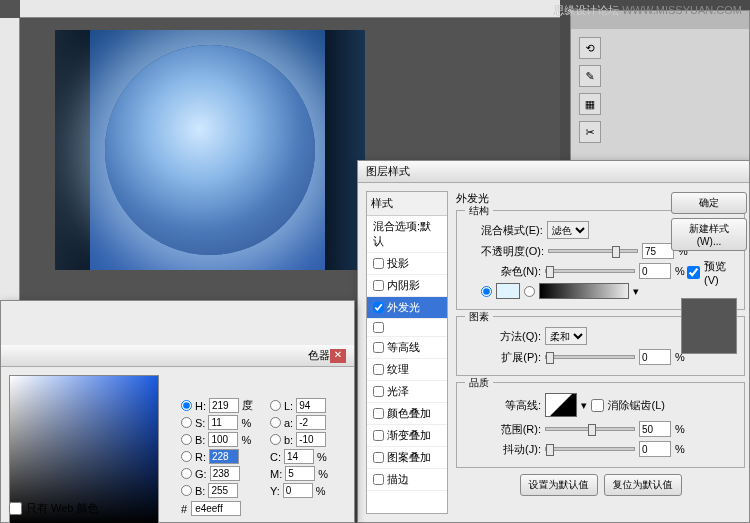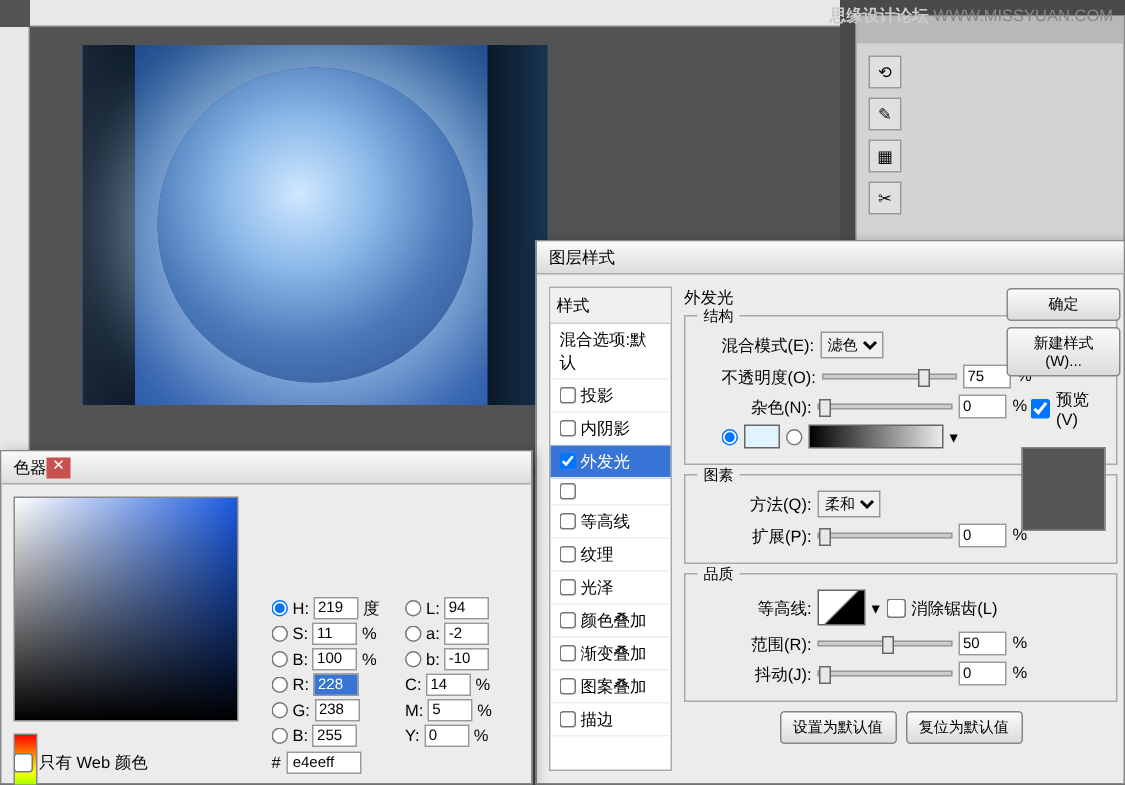--- a/index.html
+++ b/index.html
@@ -1,18 +1,18 @@
 <!DOCTYPE html>
 <html><head>
 <meta charset="utf-8">
 <style>
 * { margin: 0; padding: 0; box-sizing: border-box; font-family: "Microsoft YaHei", Arial, sans-serif; font-size: 11px; }
 body { background: #4a4a4a; width: 750px; height: 523px; overflow: hidden; position: relative; }
 .watermark { position: absolute; top: 3px; right: 8px; color: #888; font-size: 11px; z-index: 100; }
-.watermark .cn { color: #ccc; font-weight: bold; }
+.watermark .cn { color: #ccc; }
 .canvas-area { position: absolute; top: 0; left: 0; width: 560px; height: 310px; background: #535353; }
 .ruler-h { position: absolute; top: 0; left: 20px; right: 0; height: 18px; background: #e8e8e8; border-bottom: 1px solid #888; }
 .ruler-v { position: absolute; top: 18px; left: 0; width: 20px; bottom: 0; background: #e8e8e8; border-right: 1px solid #888; }
 .artboard { position: absolute; top: 30px; left: 55px; width: 310px; height: 240px; background: linear-gradient(180deg, #1a4a8a, #2a5aaa); overflow: hidden; }
 .moon { position: absolute; top: 15px; left: 50px; width: 210px; height: 210px; border-radius: 50%; background: radial-gradient(circle at 45% 40%, #d0e8ff 0%, #8ab8e8 30%, #4a78b8 60%, #2a4a8a 100%); box-shadow: 0 0 50px 25px rgba(200,230,255,0.6); }
 .bldg-l { position: absolute; top: 0; left: 0; width: 35px; height: 280px; background: linear-gradient(90deg, #1a2838, #0a1828); }
 .bldg-r { position: absolute; top: 0; right: -5px; width: 45px; height: 280px; background: linear-gradient(90deg, #0a1828, #1a3858); }
 
 .panels-right { position: absolute; top: 10px; right: 0; width: 180px; height: 160px; background: #d4d4d4; border: 1px solid #888; }
 .panel-tabs { height: 18px; background: #b8b8b8; }
@@ -41,21 +41,21 @@
 .grad-swatch { width: 90px; height: 16px; border: 1px solid #666; background: linear-gradient(90deg, #000, rgba(0,0,0,0)); }
 .contour-sw { width: 32px; height: 24px; border: 1px solid #666; background: linear-gradient(135deg, #fff 0%, #fff 48%, #000 52%, #000 100%); }
 .ls-btns-bottom { display: flex; gap: 6px; justify-content: center; margin-top: 4px; }
 .btn { padding: 3px 8px; background: linear-gradient(#fafafa, #dcdcdc); border: 1px solid #888; border-radius: 3px; font-size: 10px; cursor: pointer; }
 
 .ls-right-btns { position: absolute; top: 192px; right: 3px; width: 76px; display: flex; flex-direction: column; gap: 4px; z-index: 11; }
 .preview-box { width: 56px; height: 56px; background: #555; border: 1px solid #888; margin: 4px auto; }
 
 
 .dlg-color { position: absolute; top: 300px; left: 0; width: 355px; height: 223px; background: #ececec; border: 1px solid #888; box-shadow: 2px 2px 8px rgba(0,0,0,0.3); }
-.dlg-color .dlg-title { display: flex; justify-content: flex-start; align-items: center; }
+.dlg-color .dlg-title { display: flex; justify-content: flex-end; align-items: center; margin-top: 44px; }
 .close-x { width: 16px; height: 14px; background: #c75050; color: #fff; text-align: center; line-height: 12px; font-size: 10px; }
 .cp-body { display: flex; padding: 8px; gap: 8px; flex-direction: column; }
 .cp-grad { width: 150px; height: 150px; background: linear-gradient(to bottom, rgba(0,0,0,0) 0%, #000 100%), linear-gradient(to right, #fff 0%, #1a5ae0 100%); border: 1px solid #888; }
 .cp-hue { width: 16px; height: 150px; background: linear-gradient(180deg, #f00, #ff0, #0f0, #0ff, #00f, #f0f, #f00); border: 1px solid #888; }
 .cp-right { flex: 1; }
 .cp-swatch-new { width: 38px; height: 28px; background: #e0f4ff; border: 1px solid #888; }
 .cp-swatch-cur { width: 38px; height: 28px; background: #e0f4ff; border: 1px solid #888; border-top: none; }
 .cp-vals { display: grid; grid-template-columns: 1fr 1fr; gap: 2px 8px; margin-top: 4px; font-size: 10px; }
 .cp-vals .vrow { display: flex; align-items: center; gap: 3px; }
 .cp-vals input[type=text] { width: 30px; height: 15px; border: 1px solid #999; font-size: 10px; padding: 0 2px; }

